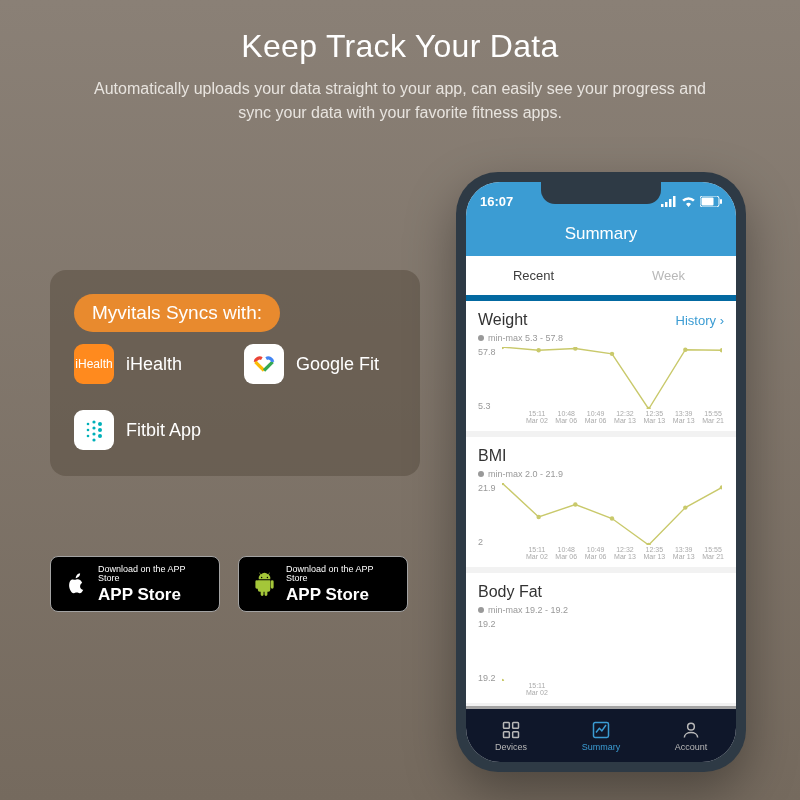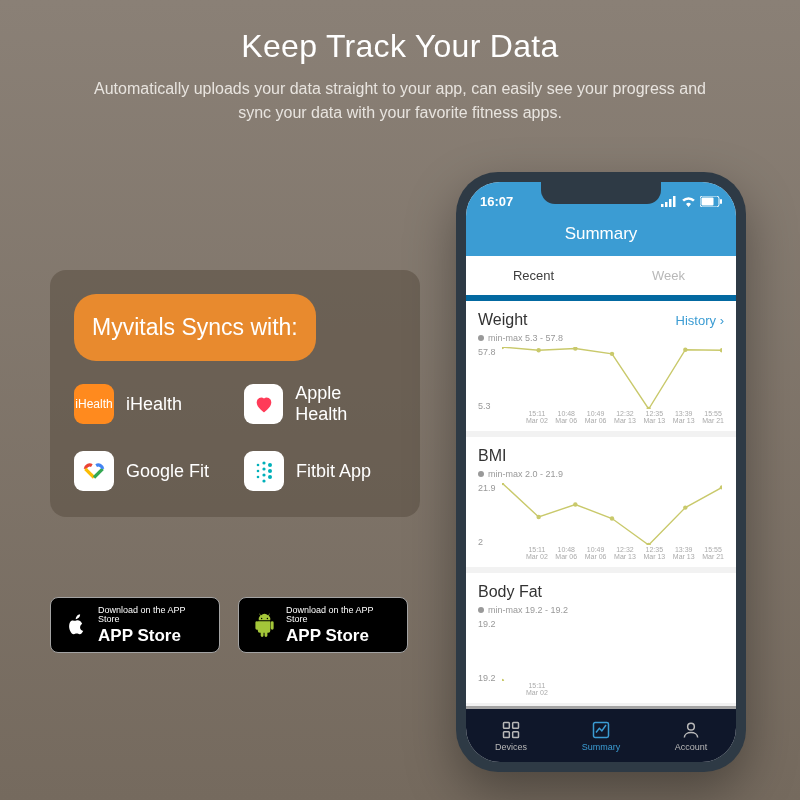--- a/index.html
+++ b/index.html
@@ -1,21 +1,21 @@
 <!DOCTYPE html>
 <html><head>
 <meta charset="utf-8">
 <style>
 *{margin:0;padding:0;box-sizing:border-box;font-family:-apple-system,BlinkMacSystemFont,'Segoe UI',Arial,sans-serif}
 body{width:800px;height:800px;background:linear-gradient(180deg,#8a8076 0%,#756a5e 100%);overflow:hidden;position:relative}
 .hero-title{text-align:center;color:#fff;font-size:32px;font-weight:400;padding-top:28px;letter-spacing:.3px}
 .hero-sub{text-align:center;color:#e8e4df;font-size:16px;line-height:1.5;margin:12px auto 0;max-width:640px}
 .left-col{position:absolute;left:50px;top:270px;width:370px}
 .syncs-card{background:rgba(90,78,66,.55);border-radius:16px;padding:24px 24px 26px}
-.pill{display:inline-block;background:#e88a2e;color:#fff;font-size:23px;padding:20px 18px;border-radius:22px;margin-bottom:22px}
+.pill{display:inline-block;background:#e88a2e;color:#fff;font-size:19px;padding:8px 18px;border-radius:22px;margin-bottom:12px}
 .sync-grid{display:grid;grid-template-columns:1fr 1fr;gap:26px 18px}
 .sync-item{display:flex;align-items:center;gap:12px}
 .sync-icon{width:40px;height:40px;border-radius:9px;display:flex;align-items:center;justify-content:center;font-size:12px}
 .sync-label{color:#fff;font-size:18px}
 .ihealth{background:#ff8a1e;color:#fff}
 .applehealth{background:#fff}
 .googlefit{background:#fff}
 .fitbit{background:#fff}
 .dl-row{display:flex;gap:18px;margin-top:80px}
 .dl-badge{display:flex;align-items:center;gap:10px;background:#000;border:1px solid #a3a3a3;border-radius:8px;padding:8px 14px;color:#fff;width:170px}
@@ -56,28 +56,20 @@
 
 <div class="left-col">
   <div class="syncs-card">
     <div class="pill">Myvitals Syncs with:</div>
     <div class="sync-grid">
       <div class="sync-item">
         <div class="sync-icon ihealth">iHealth</div>
         <div class="sync-label">iHealth</div>
       </div>
       <div class="sync-item">
-        <div class="sync-icon applehealth">
-          <svg viewBox="0 0 24 24" width="22" height="22">
-              <path fill="#ff3b58" d="M12 21s-8-5-8-11a5 5 0 0 1 8-4 5 5 0 0 1 8 4c0 6-8 11-8 11z"></path>
-            </svg>
-        </div>
-        <div class="sync-label">Apple Health</div>
-      </div>
-      <div class="sync-item">
         <div class="sync-icon googlefit">
           <svg viewBox="0 0 24 24" width="26" height="26">
               <path fill="none" stroke="#ea4335" stroke-width="3" d="M4 10a4 4 0 0 1 6-3"></path>
               <path fill="none" stroke="#fbbc05" stroke-width="3" d="M4 10l8 8"></path>
               <path fill="none" stroke="#34a853" stroke-width="3" d="M12 18l8-8"></path>
               <path fill="none" stroke="#4285f4" stroke-width="3" d="M20 10a4 4 0 0 0-6-3"></path>
             </svg>
         </div>
         <div class="sync-label">Google Fit</div>
       </div>

